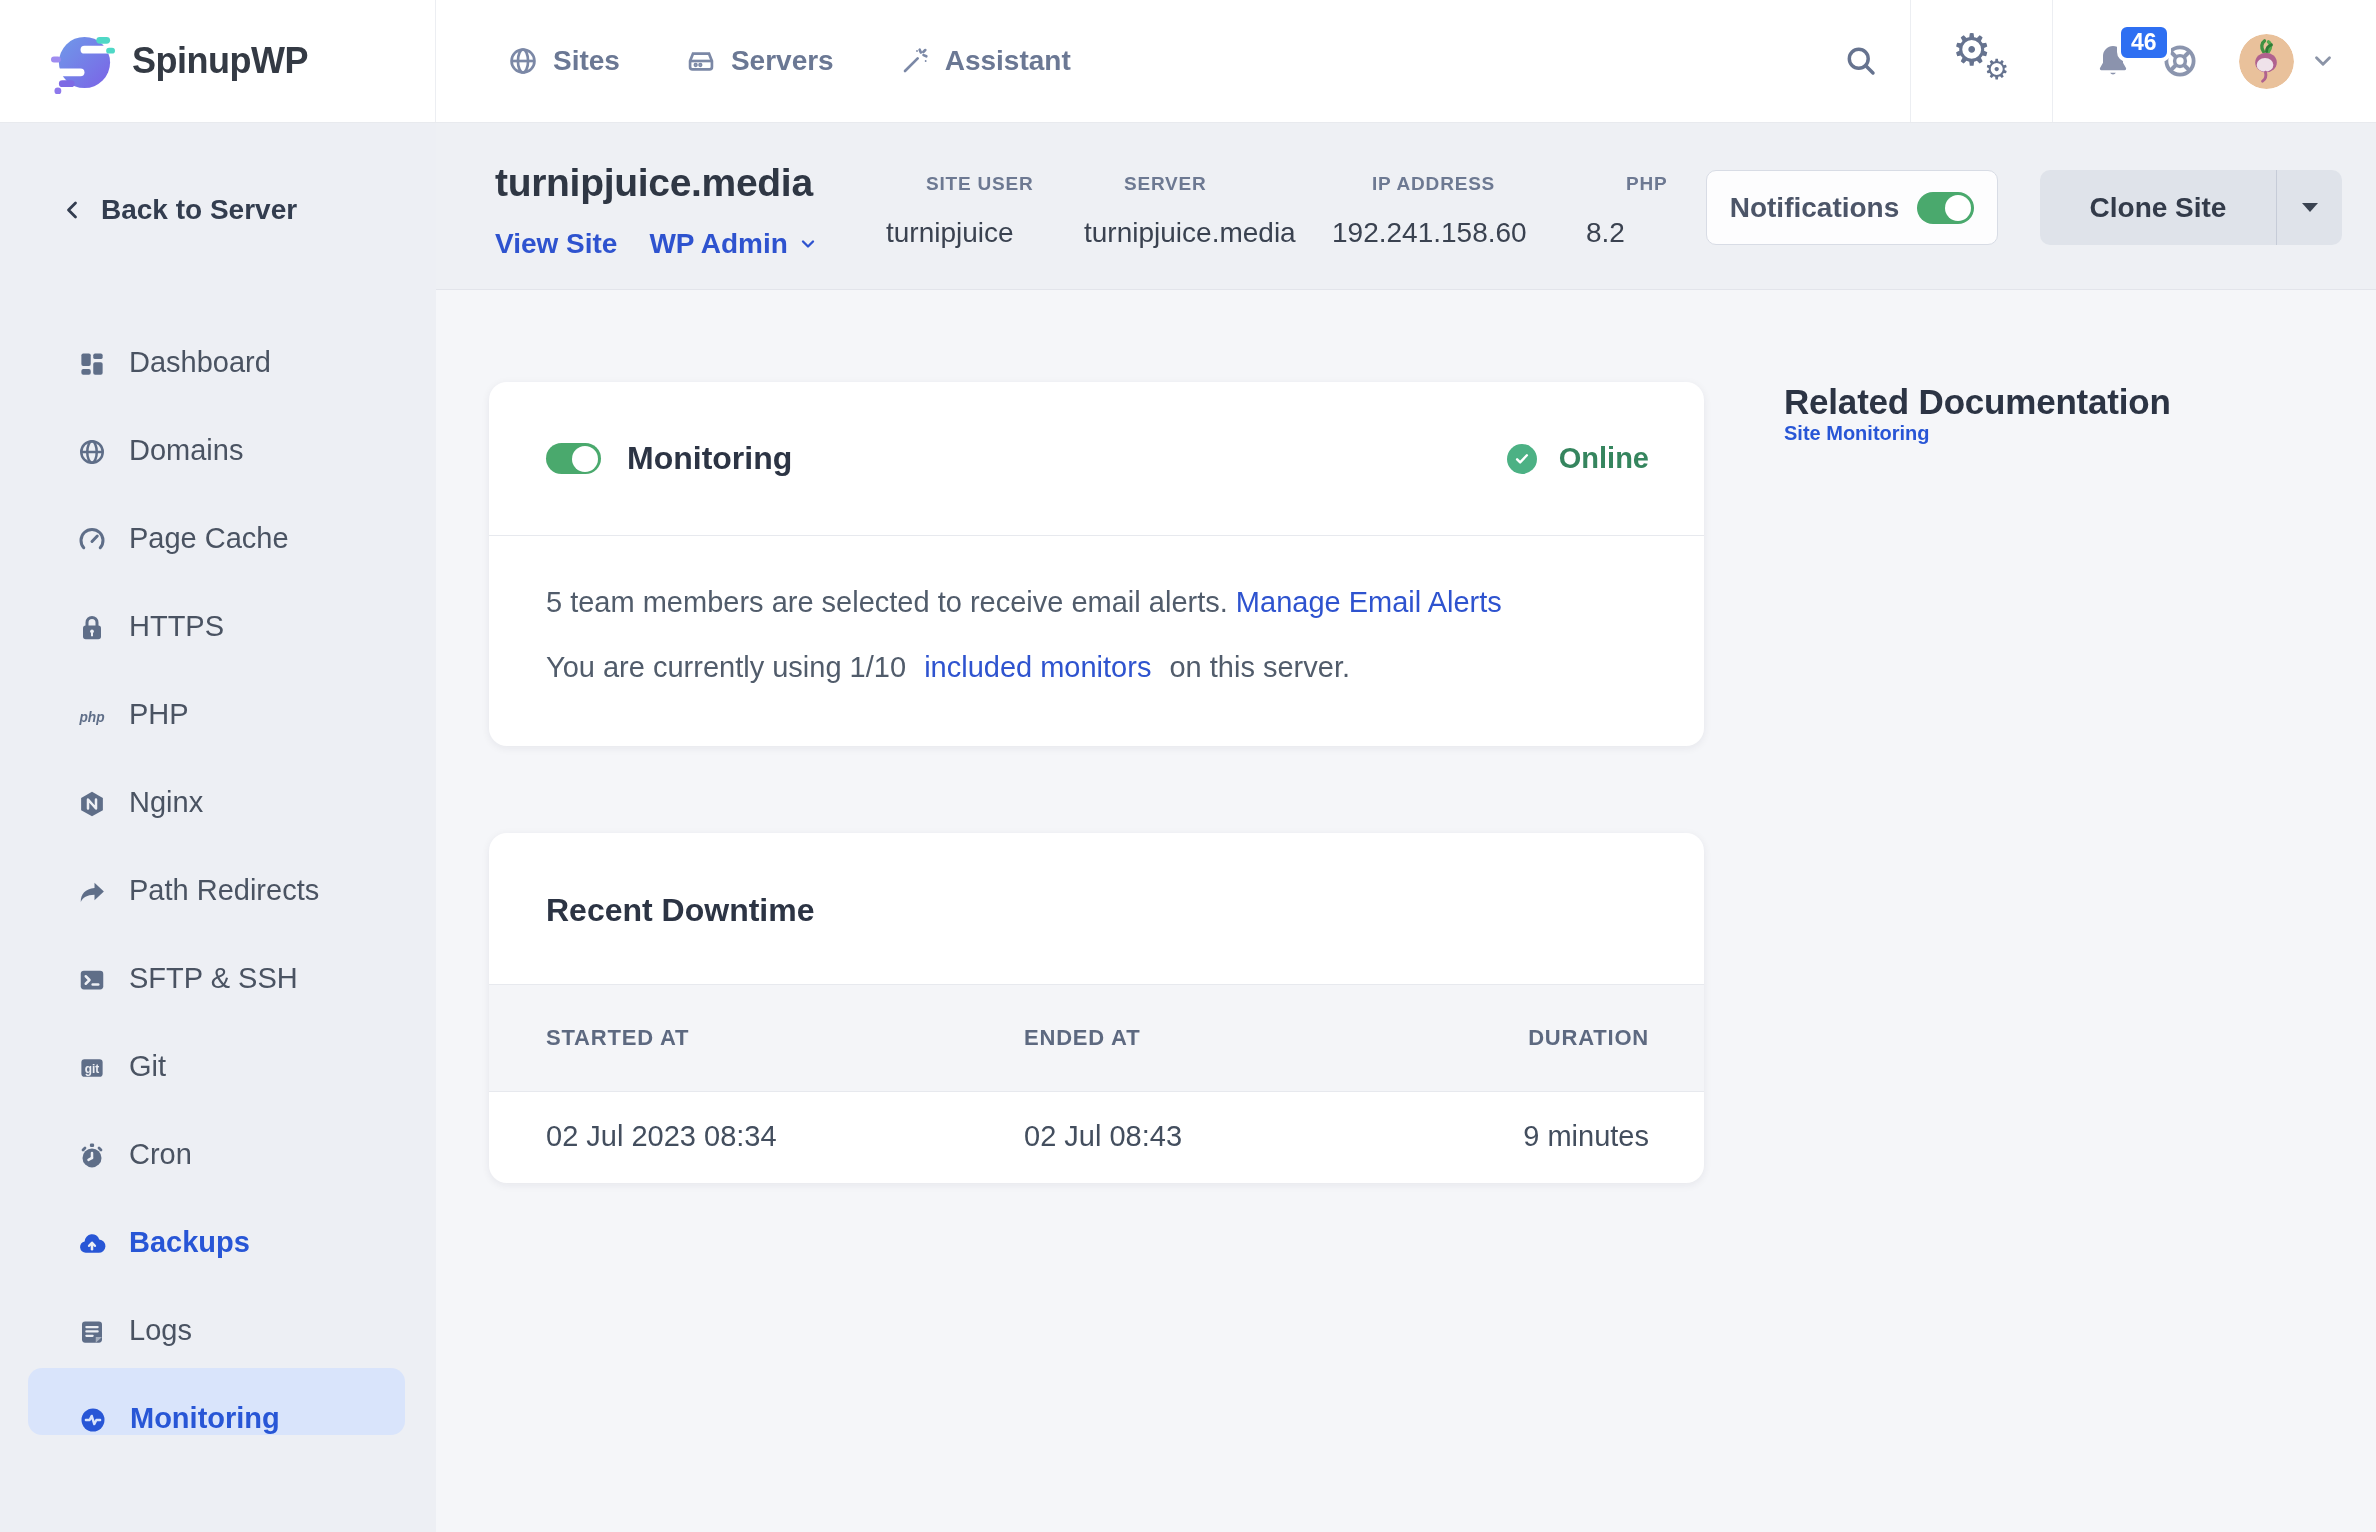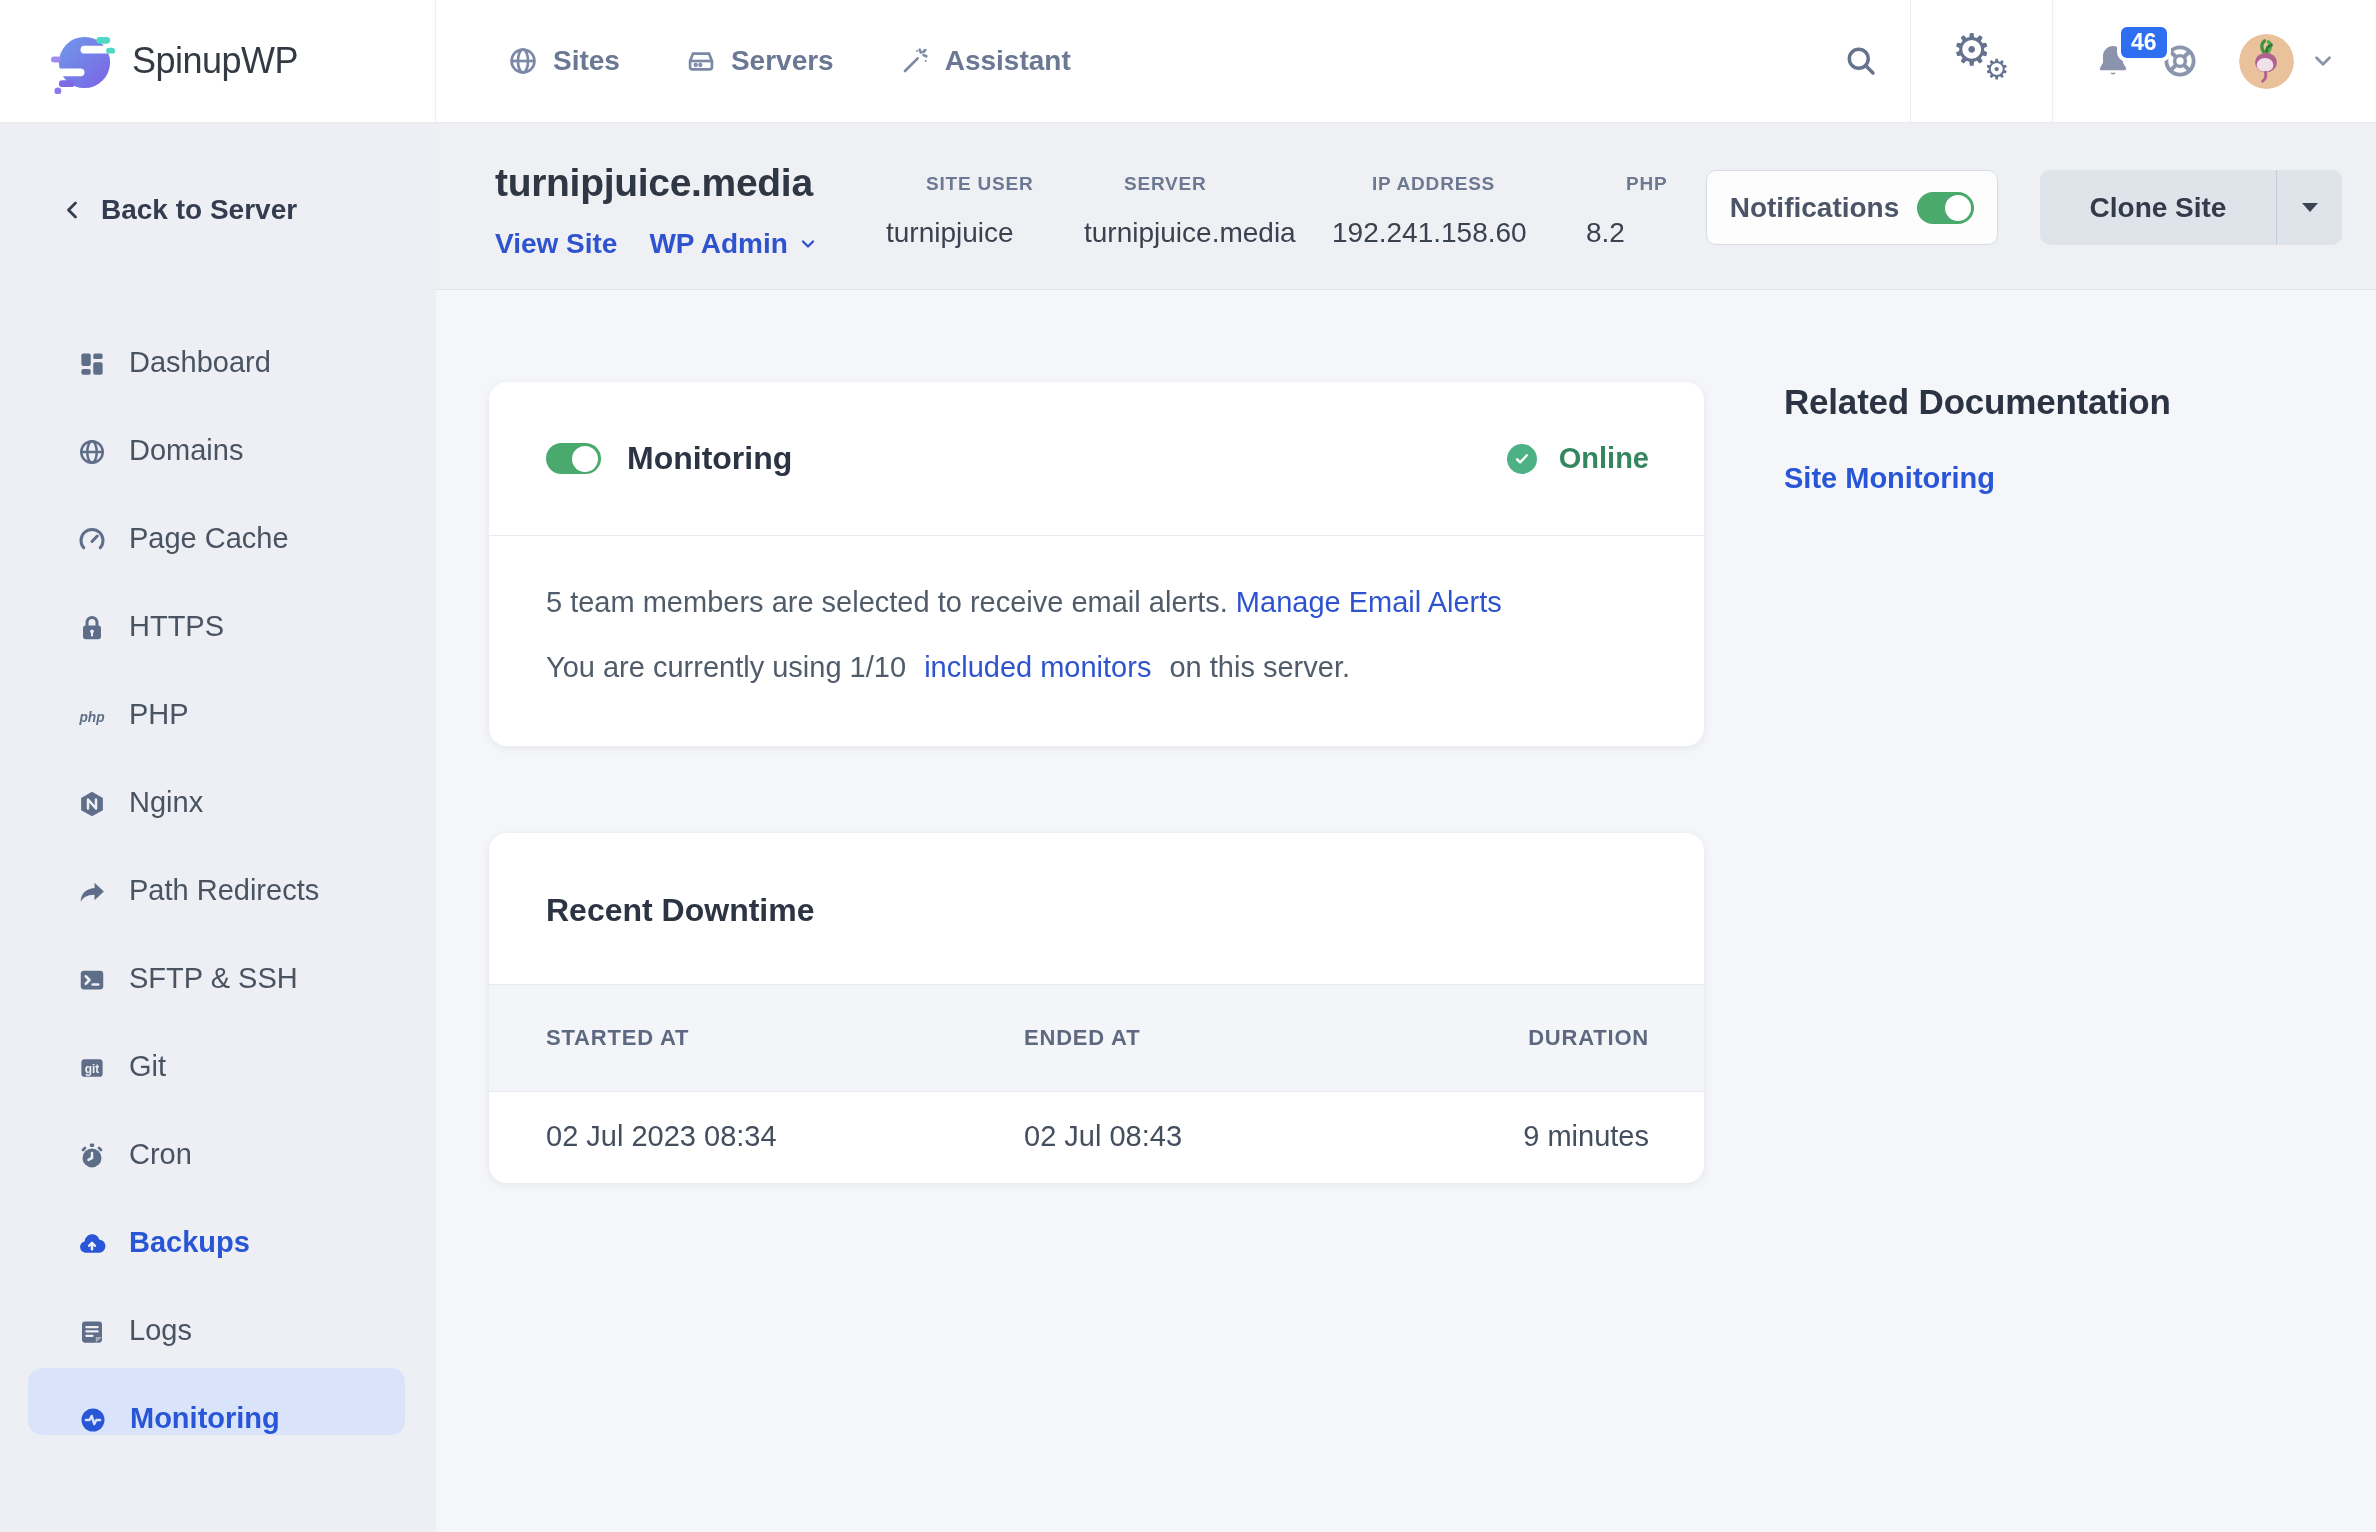--- a/index.html
+++ b/index.html
@@ -13,21 +13,21 @@
   svg{display:block;}
   .clickable{cursor:pointer;}
 
   
   .topbar{
     height:123px;background:#ffffff;border-bottom:1px solid #e8eaee;
     display:flex;align-items:center;position:relative;
   }
   .brand{width:436px;height:100%;display:flex;align-items:center;
     padding-left:51px;border-right:1px solid #eceef2;}
-  .brand-name{font-size:36px;font-weight:400;color:#343a44;letter-spacing:-0.5px;margin-left:16px;}
+  .brand-name{font-size:36px;font-weight:700;color:#343a44;letter-spacing:-0.5px;margin-left:16px;}
   .nav{display:flex;align-items:center;gap:65px;margin-left:71px;}
   .nav-item{display:flex;align-items:center;gap:14px;color:#6b7894;font-size:28px;font-weight:700;}
   .nav-item .ic{color:#7b88a6;}
   .tb-right{margin-left:auto;display:flex;align-items:center;height:100%;}
   .tb-slot{width:99px;display:flex;justify-content:center;align-items:center;height:100%;}
   .tb-divider{width:1px;height:100%;background:#eceef2;}
   .gear-wrap{position:relative;width:63px;height:63px;color:#66738f;}
   .gear-big{position:absolute;left:2px;top:-2px;font-size:44px;line-height:1;font-family:"DejaVu Sans",sans-serif;}
   .gear-small{position:absolute;left:34px;top:26px;font-size:28px;line-height:1;font-family:"DejaVu Sans",sans-serif;}
   .bell-wrap{position:relative;margin:0 14px 0 40px;}
@@ -96,21 +96,21 @@
   .t-head{background:#f4f5f8;border-top:1px solid #e7e9ee;border-bottom:1px solid #e7e9ee;
     display:flex;padding:40px 55px 40px 57px;
     font-size:22px;font-weight:700;color:#5d6980;letter-spacing:0.8px;}
   .t-row{display:flex;padding:28px 55px 30px 57px;font-size:29px;color:#434e5e;align-items:center;}
   .c1{width:478px;flex:none;}
   .c2{flex:1;}
   .c3{width:228px;flex:none;text-align:right;}
 
   .col-right{margin-left:80px;}
   .docs-title{font-size:35px;font-weight:700;color:#2c3444;letter-spacing:-0.2px;}
-  .docs-link{display:inline-block;margin-top:40px;color:#2856d6;font-size:29px;font-weight:700;text-decoration:none;}
+  .docs-link{display:inline-block;color:#2856d6;font-size:20px;font-weight:700;text-decoration:none;}
 
   .check-circle{width:30px;height:30px;border-radius:50%;background:#4cb184;display:flex;align-items:center;justify-content:center;}
 </style>
 </head>
 <body>
 
 <header class="topbar">
   <div class="brand">
     <span>
       <svg width="65" height="65" viewBox="0 0 66 66">

